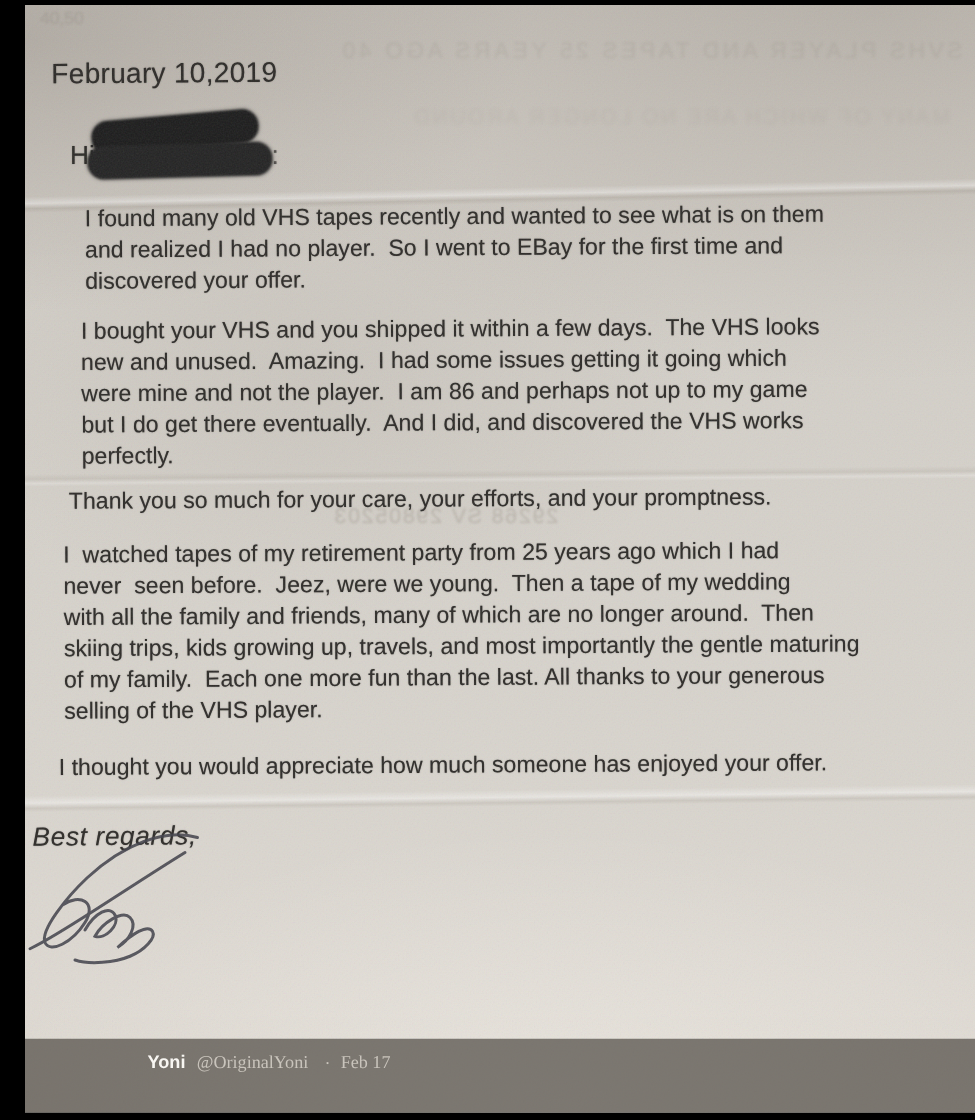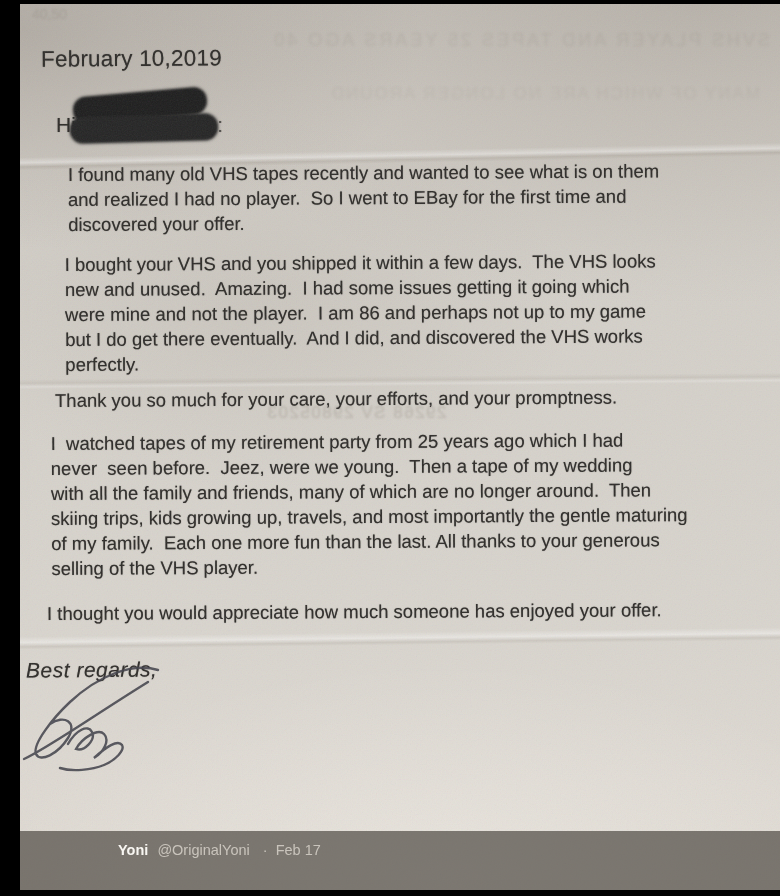--- a/index.html
+++ b/index.html
@@ -52,23 +52,23 @@
   .bleed { position:absolute; color:#6e6457; transform:scaleX(-1); pointer-events:none; white-space:nowrap; }
   .bleed-top-1 { left:295px; top:26px; width:455px; font-size:18px; letter-spacing:3px; opacity:0.11; filter:blur(1.4px); }
   .bleed-top-2 { left:310px; top:80px; width:430px; font-size:17px; letter-spacing:2px; opacity:0.08; filter:blur(1.6px); }
   .bleed-mid   { left:246px; top:399px; font-size:17px; letter-spacing:1.5px; opacity:0.22; filter:blur(1px); color:#786d5f; }
   .smudge-tl   { left:12px; top:2px; font-size:14px; opacity:0.16; filter:blur(1px); transform:none; }
 
   
   .tweet-bar { position:absolute; left:0; right:0; bottom:0; height:59px; background:rgba(62,57,50,0.63); }
   .tweet-meta { position:absolute; left:98px; top:10px; font-size:14.5px; line-height:19px; }
   .tweet-author { color:#f8f6f2; font-weight:bold; }
-  .tweet-handle { color:#c9c4bc; margin-left:5px; }
+  .tweet-handle { color:#c9c4bc; margin-left:5px;font-family:Liberation Serif, serif; }
   .tweet-sep { color:#c9c4bc; margin-left:9px; }
-  .tweet-time { color:#c9c4bc; margin-left:4px; }
+  .tweet-time { color:#c9c4bc; margin-left:4px;font-family:Liberation Serif, serif; }
   .tweet-caption { position:absolute; left:98px; top:31px; font-size:14.5px; color:#ddd9d1; letter-spacing:0.1px; }
 </style>
 </head>
 <body>
 
 <div class="page">
   <div class="photo">
 
     <div class="crease crease-1"></div>
     <div class="crease crease-2"></div>

